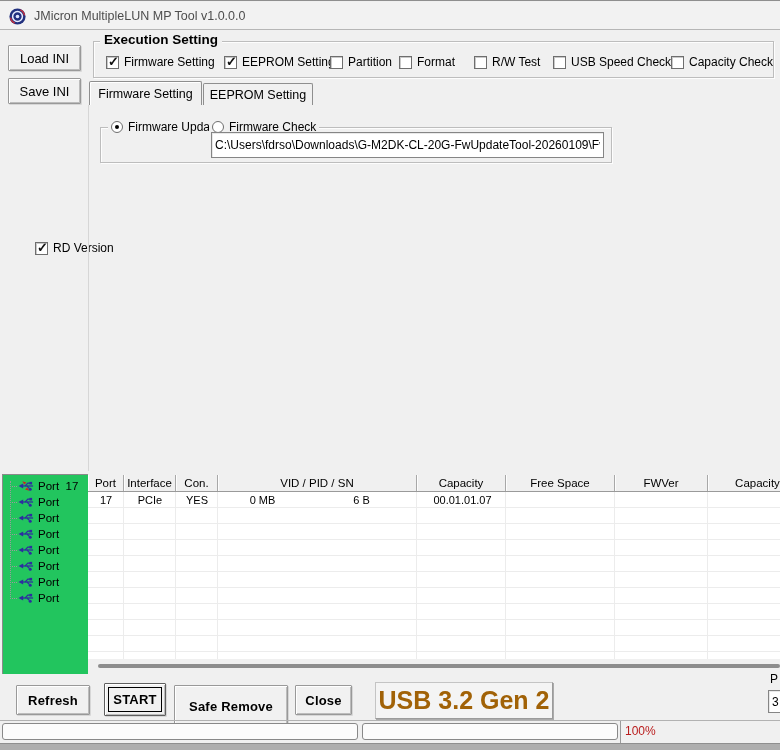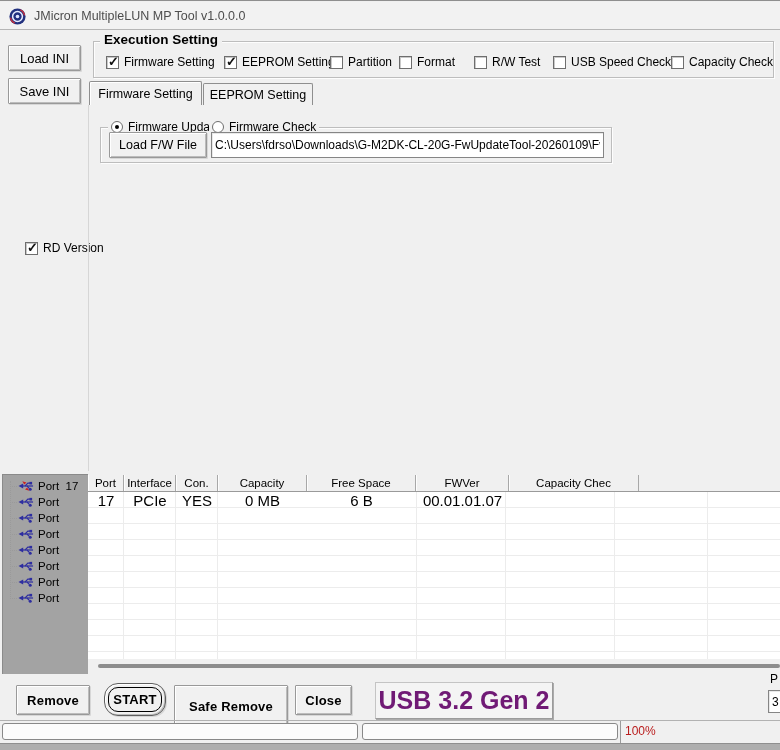--- a/index.html
+++ b/index.html
@@ -36,39 +36,39 @@
   .textbox { position:absolute; background:#fff; border:1px solid #858585; box-shadow: inset 1px 1px 0 #e9e9e9;
              font-family:"Liberation Sans", sans-serif; font-size:12px; padding:0 3px; white-space:nowrap; overflow:hidden; }
 
   
   .tab { position:absolute; background:#f0f0f0; border:1px solid #8e8e8e; border-bottom:none; border-radius:2px 2px 0 0;
          display:flex; align-items:center; justify-content:center; font-size:12.5px; }
   .tab.active { z-index:2; box-shadow: inset 1px 1px 0 #fff; }
   .tabpage-edge { position:absolute; background:#d6d6d6; }
 
   
-  .tree-panel { position:absolute; left:2px; top:473px; width:86px; height:200px; background:#a3a3a3;
+  .tree-panel { position:absolute; left:2px; top:473px; width:86px; height:200px; background:#22c55e;
                 border-left:1px solid #8a8a8a; border-top:1px solid #8a8a8a; }
   .tree-vline { position:absolute; left:7px; top:6px; height:118px; border-left:1px dotted #9a9a9a; }
   .tree-item { position:absolute; left:0; height:16px; width:86px; display:flex; align-items:center; }
   .tree-item .stub { width:7px; margin-left:7px; border-top:1px dotted #9a9a9a; height:0; }
   .tree-item .ico { width:16px; height:12px; margin-left:1px; flex:0 0 auto; }
   .tree-item .tlabel { font-size:11.5px; margin-left:4px; white-space:pre; }
 
   
   .tbl { position:absolute; left:88px; top:474px; width:692px; height:184px; overflow:hidden; }
   .thead { display:flex; height:17px; background:#f0f0f0; border-bottom:1px solid #9a9a9a; }
   .hcell { display:flex; align-items:center; justify-content:center; font-size:11.5px; color:#000;
            border-right:1px solid #a8a8a8; box-shadow: inset 1px 0 0 #fdfdfd; white-space:nowrap; overflow:hidden; flex:0 0 auto; }
   .tbody { position:absolute; left:0; top:17px; width:900px; height:167px; background:#fff;
            background-image: repeating-linear-gradient(to bottom, transparent 0 15px, #ececec 15px 16px); }
   .vguides { position:absolute; inset:0; display:flex; }
   .vguides div { border-right:1px solid #ececec; height:100%; flex:0 0 auto; }
   .trow { position:absolute; left:0; top:0; height:16px; display:flex; }
-  .tcell { display:flex; align-items:center; justify-content:center; font-size:15px; white-space:nowrap; overflow:hidden; flex:0 0 auto; }
+  .tcell { display:flex; align-items:center; justify-content:center; font-size:11px; white-space:nowrap; overflow:hidden; flex:0 0 auto; }
   .c0{width:36px}.c1{width:52px}.c2{width:42px}.c3{width:199px}.c4{width:89px}.c5{width:109px}.c6{width:93px}.c7{width:130px}
 
   .hscroll { position:absolute; left:98px; top:663px; width:682px; height:4px; background:#8d8d8d; border-radius:2px; }
 
   
   .usb-badge { position:absolute; left:375px; top:681px; width:178px; height:37px; background:#f4f4f4;
                border:1px solid #c4c4c4; border-right-color:#9b9b9b; border-bottom-color:#9b9b9b;
                box-shadow:1px 1px 0 #ababab; display:flex; align-items:center; justify-content:center;
                font-size:25px; font-weight:bold; }
   .p-label { position:absolute; left:770px; top:671px; font-size:12px; }
@@ -93,21 +93,21 @@
       <circle cx="8" cy="8" r="1.7" fill="#dfe6ff"></circle>
       <path d="M1.5 9 a6.5 6.5 0 0 0 4 5.2" stroke="#c03040" stroke-width="1.4" fill="none"></path>
       <path d="M14.5 7 a6.5 6.5 0 0 0 -4 -5.2" stroke="#c03040" stroke-width="1.4" fill="none"></path>
     </svg>
     <span class="title-text">JMicron MultipleLUN MP Tool v1.0.0.0</span>
   </div>
 
   <div class="btn" style="left:8px; top:44px; width:73px; height:26px;">Load INI</div>
   <div class="btn" style="left:8px; top:77px; width:73px; height:26px;">Save INI</div>
 
-  <label class="cb" style="left:9px; top:240px;margin-left:16px;">
+  <label class="cb" style="left:19px; top:240px;margin-left:16px;">
     <span class="box checked"></span>
     <span class="cb-label">RD Version</span>
   </label>
 
   <div class="groupbox" style="left:93px; top:40px; width:681px; height:37px;"></div>
   <div class="group-label" style="left:100px; top:31px;">Execution Setting</div>
 
   <label class="cb" style="left:106px; top:54px;">
     <span class="box checked"></span>
     <span class="cb-label">Firmware Setting</span>
@@ -143,21 +143,20 @@
 
   <div class="groupbox" style="left:100px; top:126px; width:512px; height:36px;"></div>
   <label class="radio" style="left:108px; top:119px;">
     <span class="dot selected"></span>
     <span class="r-label">Firmware Update</span>
   </label>
   <label class="radio" style="left:209px; top:119px;">
     <span class="dot"></span>
     <span class="r-label">Firmware Check</span>
   </label>
-  <div class="btn" style="left:109px; top:131px; width:98px; height:26px; font-size:12.5px;">Load F/W File</div>
   <input class="textbox" style="left: 211px; top: 131px; width: 393px; height: 26px;" value="C:\Users\fdrso\Downloads\G-M2DK-CL-20G-FwUpdateTool-20260109\FwUpda">
 
   <div class="tree-panel">
     <div class="tree-vline"></div>
 
     <div class="tree-item" style="top:3px;">
       <span class="stub"></span>
       <svg class="ico" viewBox="0 0 17 12">
         <path d="M16 6 H4" stroke="#2d2da0" stroke-width="1.3" fill="none"></path>
         <path d="M0.5 6 L5.5 3.4 V8.6 Z" fill="#2d2da0"></path>
@@ -261,20 +260,21 @@
       </svg>
       <span class="tlabel">Port</span>
     </div>
   </div>
 
   <div class="tbl">
     <div class="thead">
       <div class="hcell c0">Port</div>
       <div class="hcell c1">Interface</div>
       <div class="hcell c2">Con.</div>
+      <div class="hcell c3">VID / PID / SN</div>
       <div class="hcell c4">Capacity</div>
       <div class="hcell c5">Free Space</div>
       <div class="hcell c6">FWVer</div>
       <div class="hcell c7">Capacity Chec</div>
     </div>
     <div class="tbody">
       <div class="vguides">
         <div class="c0"></div>
           <div class="c1"></div>
           <div class="c2"></div>
@@ -291,26 +291,26 @@
         <div class="tcell c4">0 MB</div>
         <div class="tcell c5">6 B</div>
         <div class="tcell c6">00.01.01.07</div>
         <div class="tcell c7"></div>
       </div>
     </div>
   </div>
 
   <div class="hscroll"></div>
 
-  <div class="btn btn-bold" style="left:16px; top:684px; width:74px; height:30px;">Remove</div>
-  <div class="btn btn-bold btn-default" style="left:104px; top:682px; width:62px; height:33px;border-radius:14px;">START</div>
+  <div class="btn btn-bold" style="left:16px; top:684px; width:74px; height:30px;">Refresh</div>
+  <div class="btn btn-bold btn-default" style="left:104px; top:682px; width:62px; height:33px;">START</div>
   <div class="btn btn-bold" style="left:174px; top:684px; width:114px; height:42px;">Safe Remove</div>
   <div class="btn btn-bold" style="left:295px; top:684px; width:57px; height:30px;">Close</div>
 
-  <div class="usb-badge" style="color:#701a75;">USB 3.2 Gen 2</div>
+  <div class="usb-badge" style="color:#a16207;">USB 3.2 Gen 2</div>
 
   <div class="p-label">P</div>
   <input class="textbox spinbox" value="3" style="">
 
   <div class="statusbar-top"></div>
   <div class="pbar" style="left:2px; width:356px;"></div>
   <div class="pbar" style="left:362px; width:256px;"></div>
   <div class="status-divider"></div>
   <div class="status-text">100%</div>
   <div class="bottom-strip"></div>

